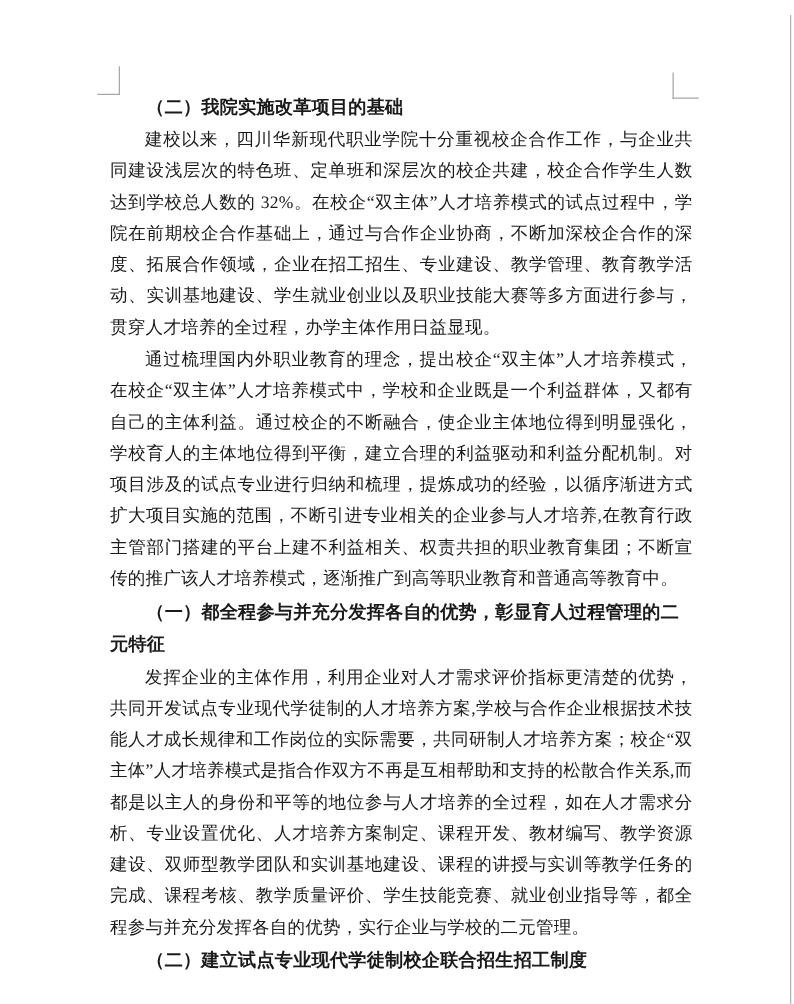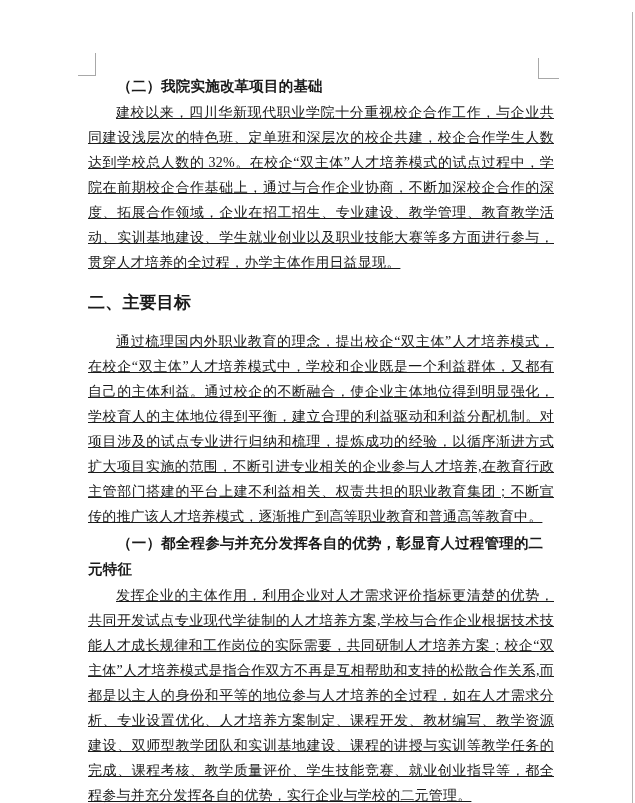--- a/index.html
+++ b/index.html
@@ -58,21 +58,20 @@
     width: 466px;
     font-size: 14px;
     line-height: 25px;
     text-align: justify;
     text-justify: inter-ideograph;
     letter-spacing: 0.2px;
   }
   .text-block p {
     margin: 0 0 1px 0;
     text-indent: 2em;
-    text-decoration: underline;
   }
   .text-block h3 {
     font-size: 14.5px;
     font-weight: bold;
     line-height: 26px;
     margin: 0 0 1px 0;
     text-indent: 2em;
     text-align: left;
   }
   .text-block h2 {
@@ -88,19 +87,18 @@
 <body>
 
 <div class="page">
   <div class="crop-mark left"></div>
   <div class="crop-mark right"></div>
   <div class="page-edge"></div>
 
   <div class="text-block">
     <h3>（二）我院实施改革项目的基础</h3>
     <p>建校以来，四川华新现代职业学院十分重视校企合作工作，与企业共同建设浅层次的特色班、定单班和深层次的校企共建，校企合作学生人数达到学校总人数的 32%。在校企“双主体”人才培养模式的试点过程中，学院在前期校企合作基础上，通过与合作企业协商，不断加深校企合作的深度、拓展合作领域，企业在招工招生、专业建设、教学管理、教育教学活动、实训基地建设、学生就业创业以及职业技能大赛等多方面进行参与，贯穿人才培养的全过程，办学主体作用日益显现。</p>
-    <h2>二、主要目标</h2>
     <p>通过梳理国内外职业教育的理念，提出校企“双主体”人才培养模式，在校企“双主体”人才培养模式中，学校和企业既是一个利益群体，又都有自己的主体利益。通过校企的不断融合，使企业主体地位得到明显强化，学校育人的主体地位得到平衡，建立合理的利益驱动和利益分配机制。对项目涉及的试点专业进行归纳和梳理，提炼成功的经验，以循序渐进方式扩大项目实施的范围，不断引进专业相关的企业参与人才培养,在教育行政主管部门搭建的平台上建不利益相关、权责共担的职业教育集团；不断宣传的推广该人才培养模式，逐渐推广到高等职业教育和普通高等教育中。</p>
     <h3>（一）都全程参与并充分发挥各自的优势，彰显育人过程管理的二元特征</h3>
     <p>发挥企业的主体作用，利用企业对人才需求评价指标更清楚的优势，共同开发试点专业现代学徒制的人才培养方案,学校与合作企业根据技术技能人才成长规律和工作岗位的实际需要，共同研制人才培养方案；校企“双主体”人才培养模式是指合作双方不再是互相帮助和支持的松散合作关系,而都是以主人的身份和平等的地位参与人才培养的全过程，如在人才需求分析、专业设置优化、人才培养方案制定、课程开发、教材编写、教学资源建设、双师型教学团队和实训基地建设、课程的讲授与实训等教学任务的完成、课程考核、教学质量评价、学生技能竞赛、就业创业指导等，都全程参与并充分发挥各自的优势，实行企业与学校的二元管理。</p>
     <h3>（二）建立试点专业现代学徒制校企联合招生招工制度</h3>
   </div>
 </div>
 
 </body></html>

